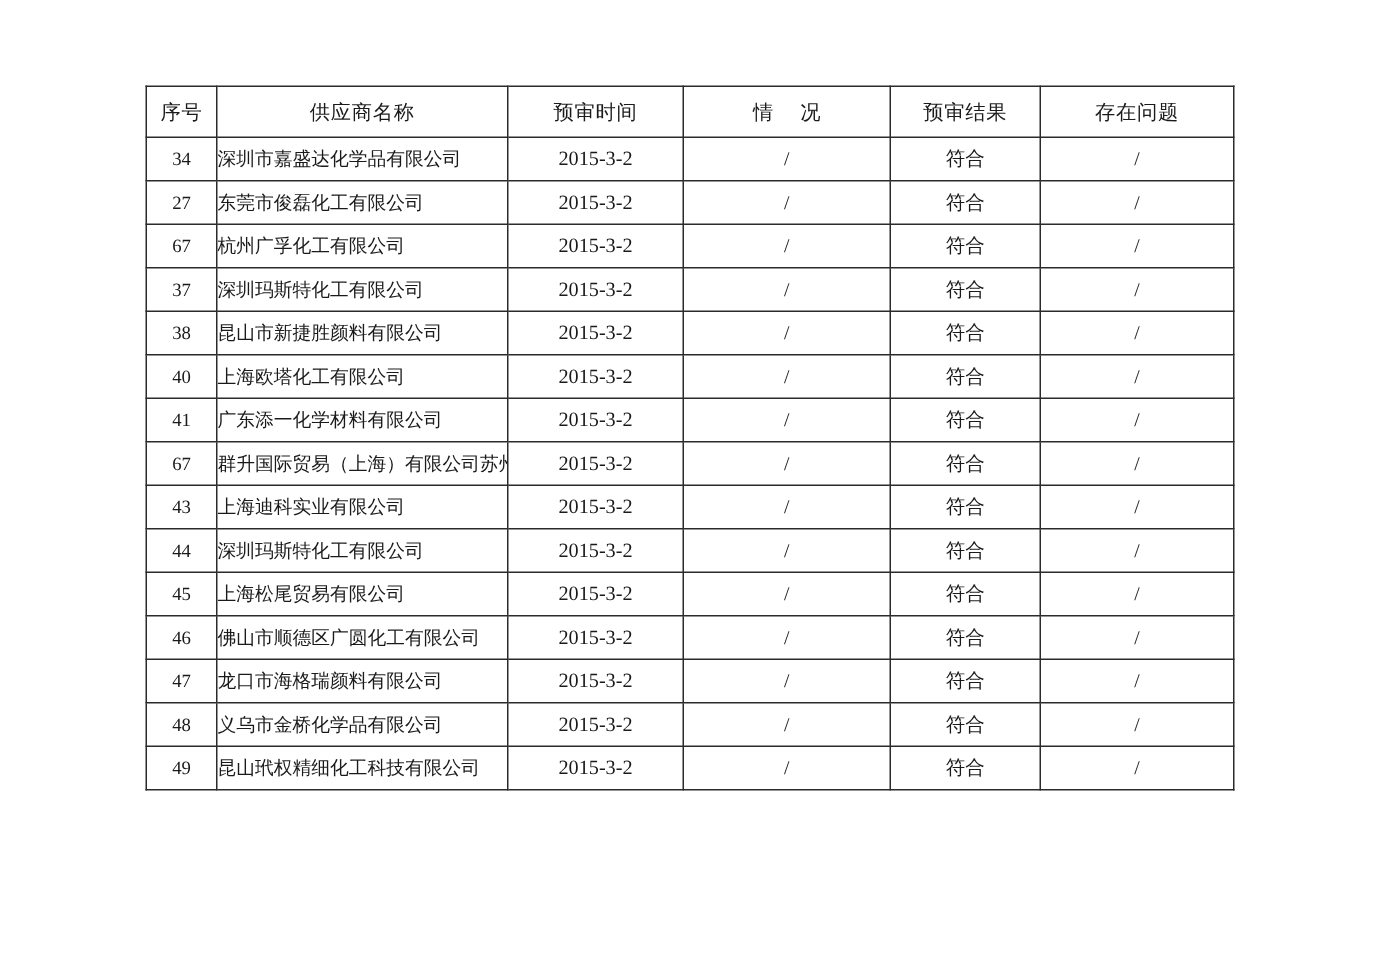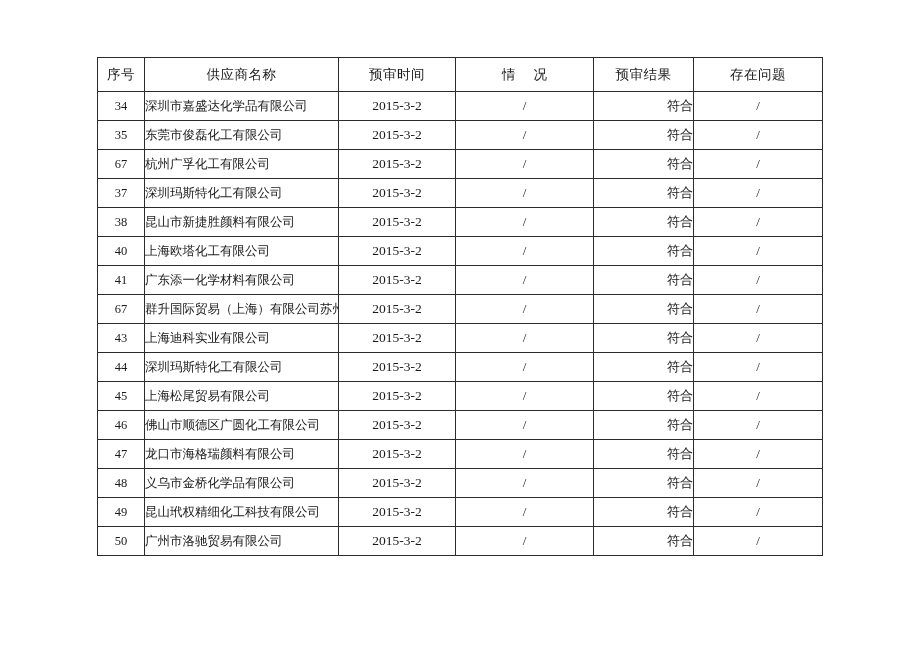--- a/index.html
+++ b/index.html
@@ -83,21 +83,21 @@
     text-align: center;
     font-size: 13.5px;
     font-weight: bold;
   }
   td.cell-status,
   td.cell-issue {
     text-align: center;
     font-size: 13px;
   }
   td.cell-result {
-    text-align: right;
+    text-align: center;
     font-size: 13px;
   }
 </style>
 </head>
 <body>
 
 <div class="page">
   <div class="table-wrap">
     <table class="prequal">
       <colgroup>
@@ -125,21 +125,21 @@
       <tbody id="table-body">
           <tr>
             <td class="cell-seq">34</td>
             <td class="cell-name">深圳市嘉盛达化学品有限公司</td>
             <td class="cell-date">2015-3-2</td>
             <td class="cell-status">/</td>
             <td class="cell-result">符合</td>
             <td class="cell-issue">/</td>
           </tr>
           <tr>
-            <td class="cell-seq">35</td>
+            <td class="cell-seq">27</td>
             <td class="cell-name">东莞市俊磊化工有限公司</td>
             <td class="cell-date">2015-3-2</td>
             <td class="cell-status">/</td>
             <td class="cell-result">符合</td>
             <td class="cell-issue">/</td>
           </tr>
           <tr>
             <td class="cell-seq">67</td>
             <td class="cell-name">杭州广孚化工有限公司</td>
             <td class="cell-date">2015-3-2</td>
@@ -231,28 +231,20 @@
             <td class="cell-seq">48</td>
             <td class="cell-name">义乌市金桥化学品有限公司</td>
             <td class="cell-date">2015-3-2</td>
             <td class="cell-status">/</td>
             <td class="cell-result">符合</td>
             <td class="cell-issue">/</td>
           </tr>
           <tr>
             <td class="cell-seq">49</td>
             <td class="cell-name">昆山玳权精细化工科技有限公司</td>
-            <td class="cell-date">2015-3-2</td>
-            <td class="cell-status">/</td>
-            <td class="cell-result">符合</td>
-            <td class="cell-issue">/</td>
-          </tr>
-          <tr>
-            <td class="cell-seq">50</td>
-            <td class="cell-name">广州市洛驰贸易有限公司</td>
             <td class="cell-date">2015-3-2</td>
             <td class="cell-status">/</td>
             <td class="cell-result">符合</td>
             <td class="cell-issue">/</td>
           </tr>
         </tbody>
     </table>
   </div>
 </div>
 

